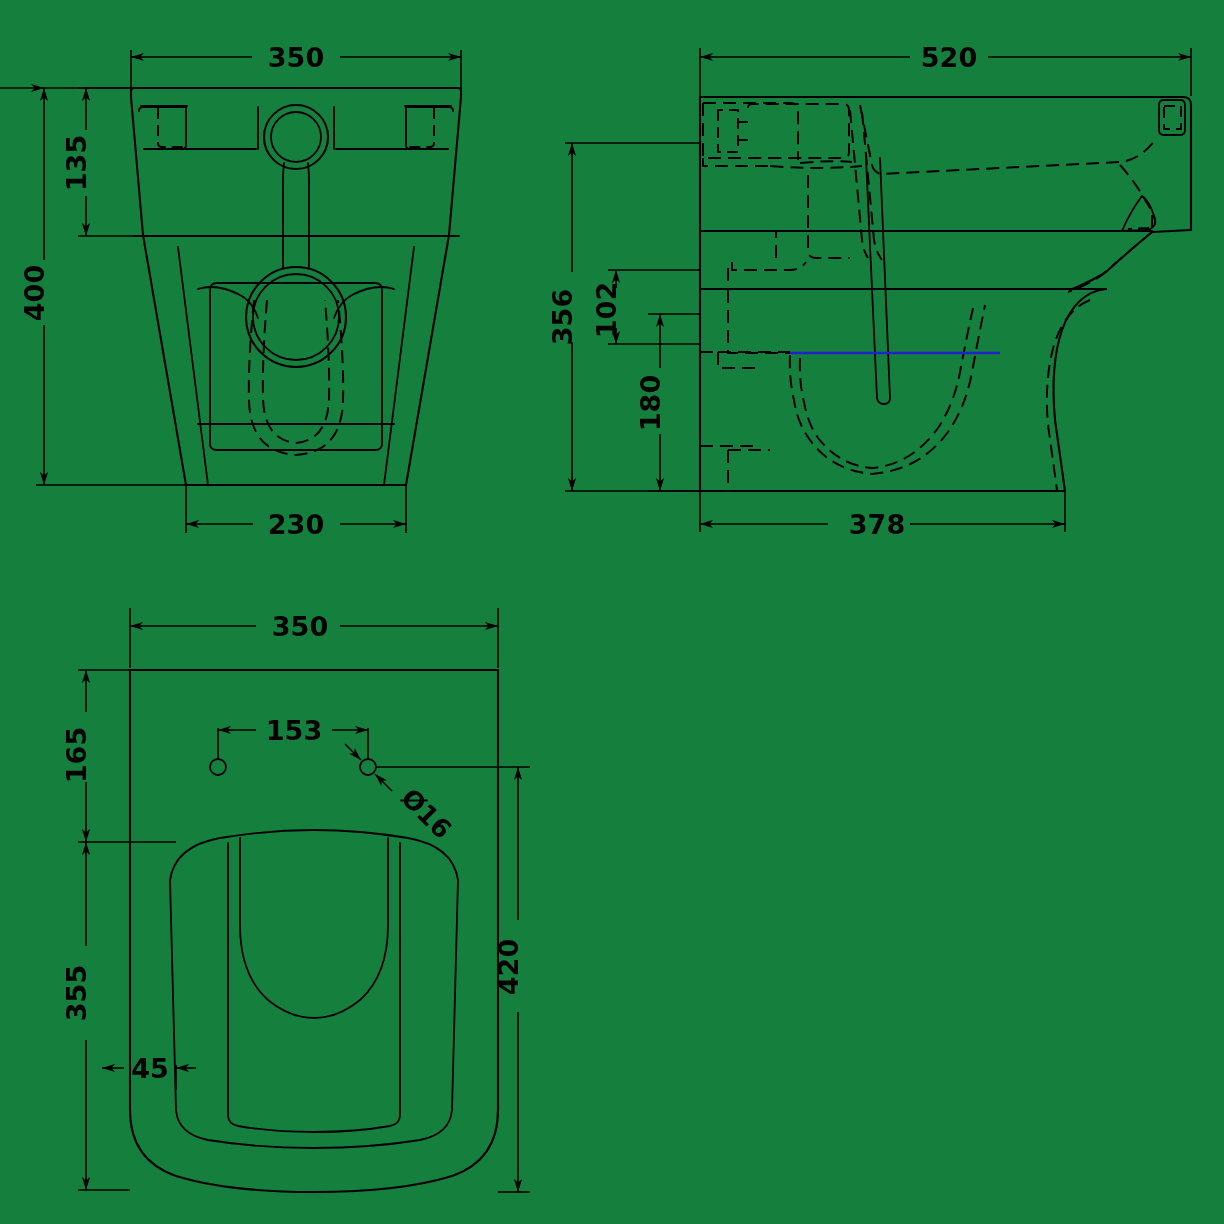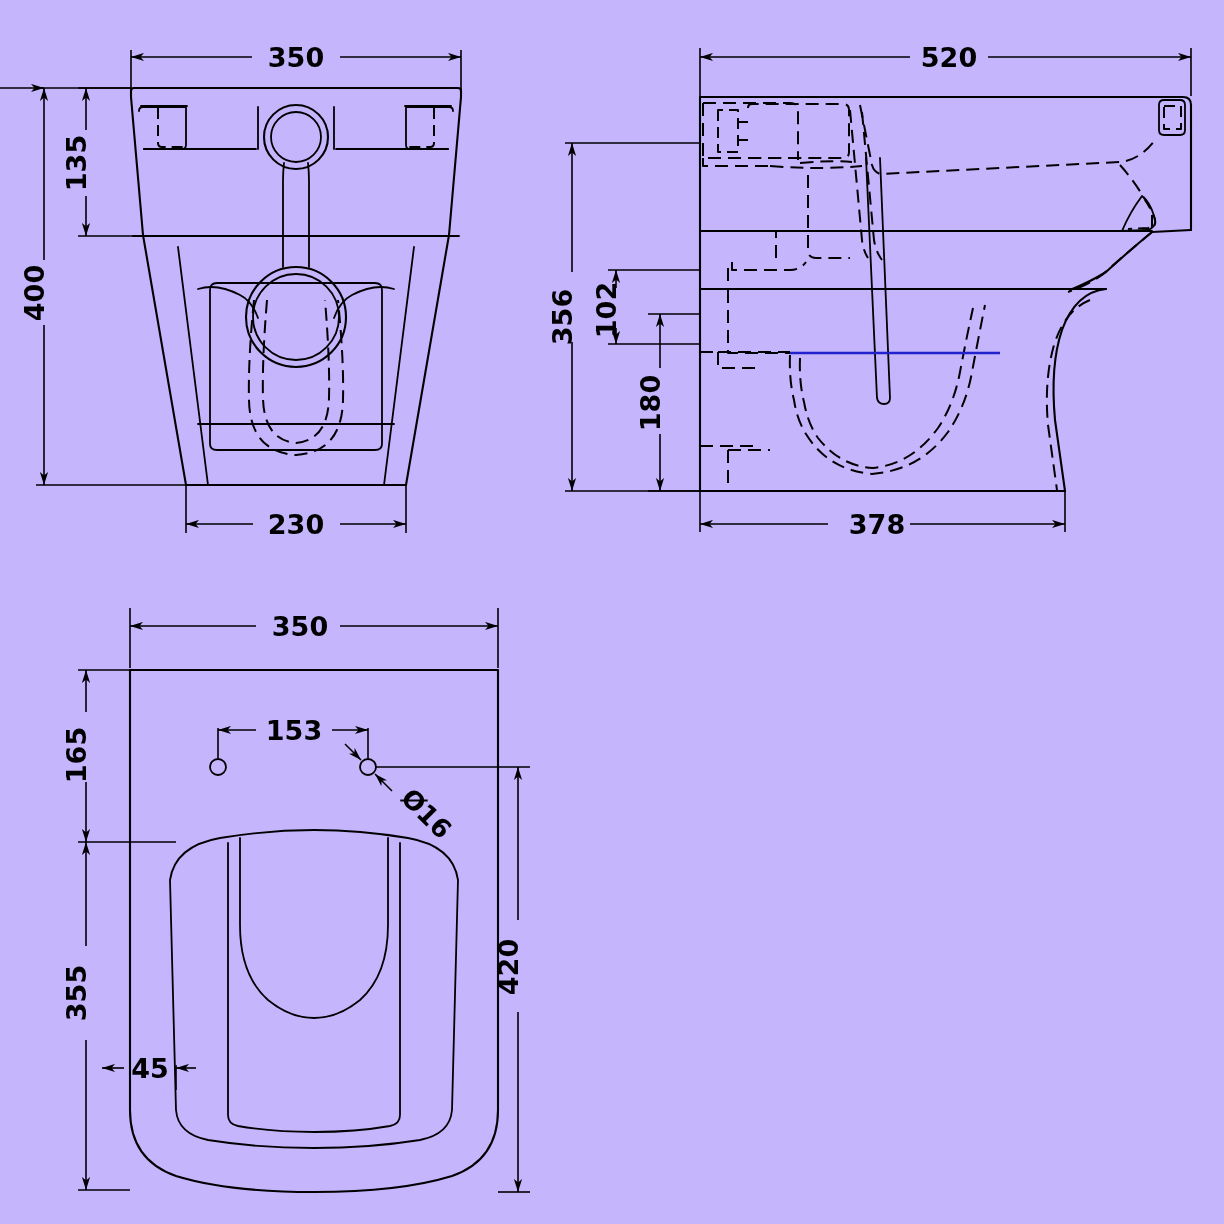--- a/index.html
+++ b/index.html
@@ -10,21 +10,21 @@
   body {
     width: 1224px;
     height: 1224px;
     font-family: "Liberation Sans", sans-serif;
     overflow: hidden;
   }
   #drawing-root {
     position: relative;
     width: 1224px;
     height: 1224px;
-    background: #c4b5fd;
+    background: #15803d;
   }
   svg.sheet {
     display: block;
     width: 1224px;
     height: 1224px;
   }
   text.dim {
     font-family: "DejaVu Sans", sans-serif;
     font-weight: bold;
     font-size: 27px;

